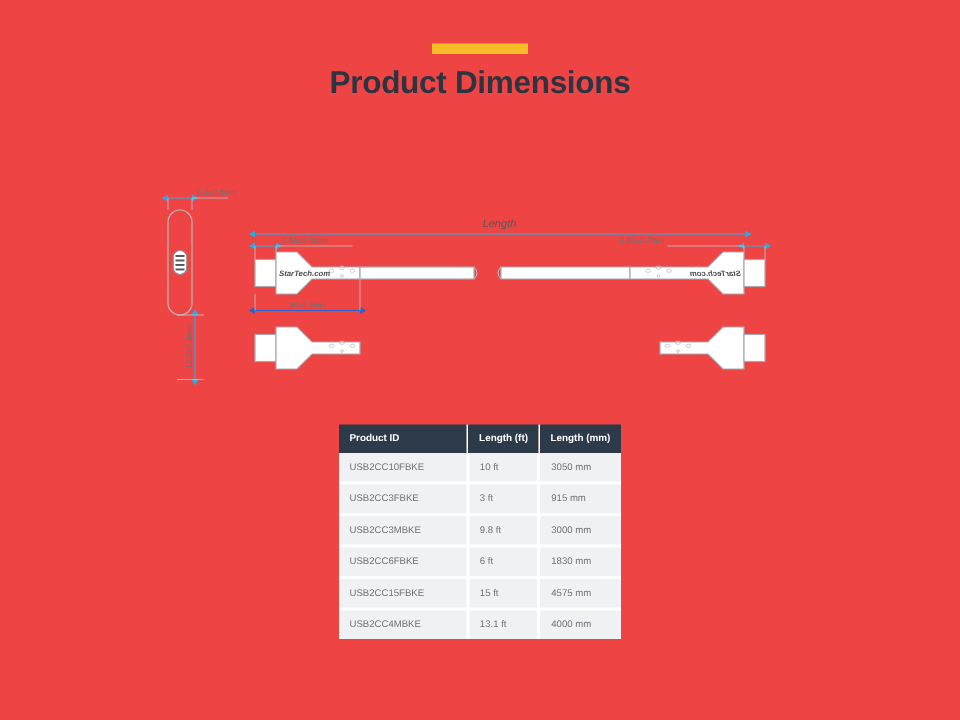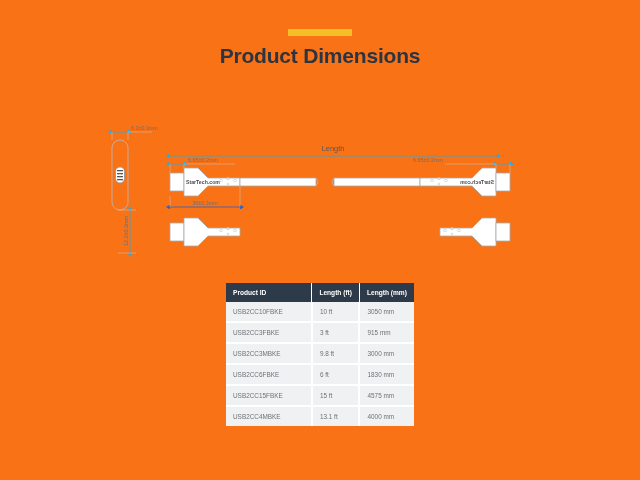--- a/index.html
+++ b/index.html
@@ -11,21 +11,21 @@
   body {
     width: 640px;
     height: 480px;
     position: relative;
     font-family: "Liberation Sans", sans-serif;
     overflow: hidden;
   }
   .page {
     position: absolute;
     inset: 0;
-    background: #f97316;
+    background: #ef4444;
   }
 
   
   .accent-bar {
     position: absolute;
     left: 288px;
     top: 29px;
     width: 64px;
     height: 7px;
     background: #f5be26;
@@ -42,20 +42,21 @@
     letter-spacing: -0.2px;
   }
 
   
   .diagram {
     position: absolute;
     left: 0;
     top: 110px;
     width: 640px;
     height: 165px;
+    font-style: italic;
   }
   .diagram svg { display: block; }
 
   .dim-text {
     font-family: "Liberation Sans", sans-serif;
     font-size: 5.4px;
     fill: #6d6f72;
   }
   .dim-text-lg {
     font-family: "Liberation Sans", sans-serif;

